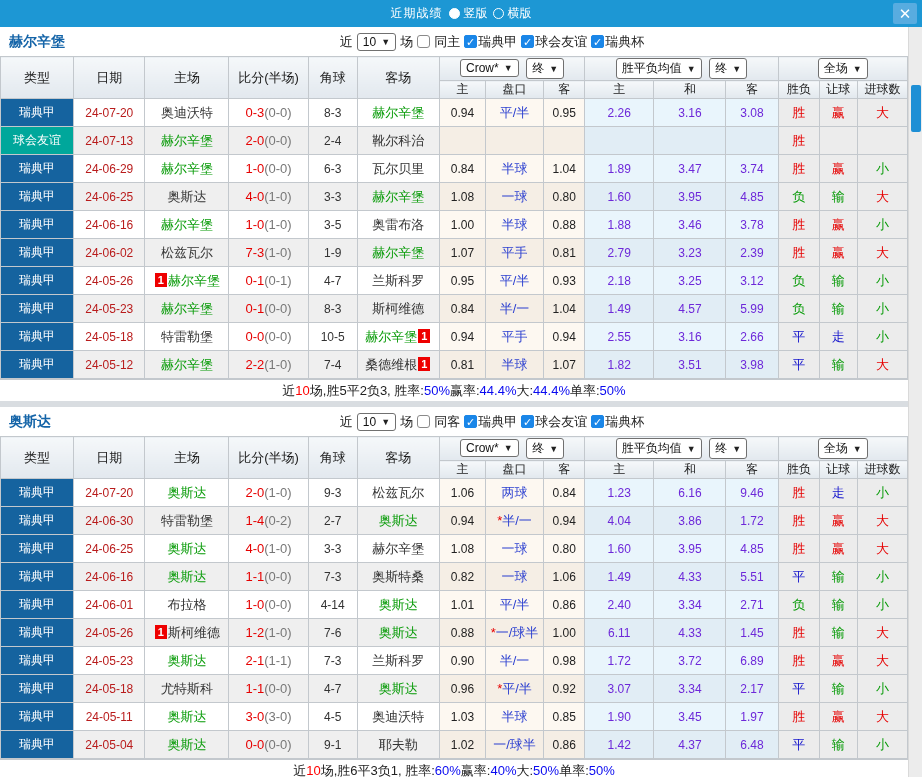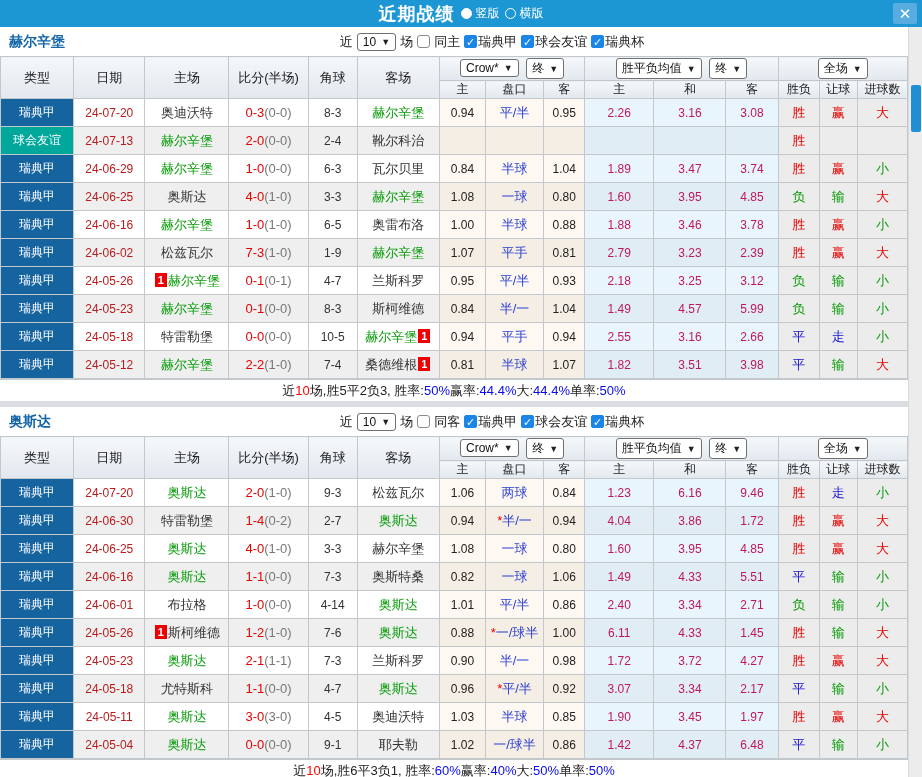--- a/index.html
+++ b/index.html
@@ -3,21 +3,21 @@
 <meta charset="utf-8">
 <style>
   * { margin:0; padding:0; box-sizing:border-box; }
   html,body { width:922px; height:777px; overflow:hidden; background:#ebebeb;
     font-family:"Liberation Sans","DejaVu Sans",sans-serif; }
   .app { position:relative; width:922px; height:777px; background:#f3f3f3; }
 
   
   .titlebar { position:relative; height:27px; background:#1d97d4; display:flex;
     align-items:center; justify-content:center; color:#fff; }
-  .titlebar .title { font-size:18px; font-weight:bold; letter-spacing:1px; }
+  .titlebar .title { font-size:12px; font-weight:normal; letter-spacing:1px; }
   .tb-radios { display:flex; align-items:center; gap:5px; margin-left:6px; }
   .tb-radio { display:flex; align-items:center; gap:4px; font-size:12px; cursor:pointer; }
   .tradio { width:11px; height:11px; border:1.5px solid #fff; border-radius:50%; display:inline-block; }
   .tradio.sel { background:#fff; }
   .close-btn { position:absolute; right:5px; top:3px; width:24px; height:21px;
     background:#58ace0; border-radius:2px; color:#fff; font-size:15px; font-weight:bold;
     display:flex; align-items:center; justify-content:center; cursor:pointer; }
 
   
   .content { position:absolute; left:0; top:27px; width:908px; }
@@ -61,21 +61,21 @@
   .score-half { color:#777; }
   td.c-corner { font-size:12px; }
   tr.odd .odds-bg { background:#fdf8f1; }
   tr.even .odds-bg { background:#f5eee5; }
   tr.odd .mean-bg { background:#e9f5fc; }
   tr.even .mean-bg { background:#e1edf5; }
   .res-bg { background:#ececec; }
   td.c-oh, td.c-oa { font-size:12px; color:#222; }
   td.c-handicap { color:#2b3fd0; font-size:13px; }
   td.c-handicap .star { color:#e60000; }
-  td.c-m1, td.c-m2, td.c-m3 { color:#be185d; font-size:12px; }
+  td.c-m1, td.c-m2, td.c-m3 { color:#6d28d9; font-size:12px; }
   .t-r { color:#e60000; }
   .t-g { color:#089b08; }
   .t-b { color:#1414cc; }
   .badge { display:inline-block; background:#ee0000; color:#fff; font-size:11px; font-weight:bold;
     line-height:14px; padding:0 3px; margin:0 1px; vertical-align:1px; }
 
   
   .summary { height:22px; background:#fff; border-top:1px solid #c3c8cd; display:flex;
     align-items:center; justify-content:center; font-size:13px; color:#222; }
   .summary .s-k { color:#222; }
@@ -265,21 +265,21 @@
     <td class="c-m3 mean-bg">4.85</td>
     <td class="c-r1 res-bg t-g">负</td>
     <td class="c-r2 res-bg t-g">输</td>
     <td class="c-r3 res-bg t-r">大</td>
   </tr>
             <tr class="odd">
     <td class="c-type type-blue">瑞典甲</td>
     <td class="c-date">24-06-16</td>
     <td class="c-home"><span class="team-focus">赫尔辛堡</span></td>
     <td class="c-score"><span class="score-main">1-0</span><span class="score-half">(1-0)</span></td>
-    <td class="c-corner">6-5</td>
+    <td class="c-corner">3-5</td>
     <td class="c-away"><span>奥雷布洛</span></td>
     <td class="c-oh odds-bg">1.00</td>
     <td class="c-handicap odds-bg">半球</td>
     <td class="c-oa odds-bg">0.88</td>
     <td class="c-m1 mean-bg">1.88</td>
     <td class="c-m2 mean-bg">3.46</td>
     <td class="c-m3 mean-bg">3.78</td>
     <td class="c-r1 res-bg t-r">胜</td>
     <td class="c-r2 res-bg t-r">赢</td>
     <td class="c-r3 res-bg t-g">小</td>
@@ -588,21 +588,21 @@
     <td class="c-date">24-05-23</td>
     <td class="c-home"><span class="team-focus">奥斯达</span></td>
     <td class="c-score"><span class="score-main">2-1</span><span class="score-half">(1-1)</span></td>
     <td class="c-corner">7-3</td>
     <td class="c-away"><span>兰斯科罗</span></td>
     <td class="c-oh odds-bg">0.90</td>
     <td class="c-handicap odds-bg">半/一</td>
     <td class="c-oa odds-bg">0.98</td>
     <td class="c-m1 mean-bg">1.72</td>
     <td class="c-m2 mean-bg">3.72</td>
-    <td class="c-m3 mean-bg">4.27</td>
+    <td class="c-m3 mean-bg">6.89</td>
     <td class="c-r1 res-bg t-r">胜</td>
     <td class="c-r2 res-bg t-r">赢</td>
     <td class="c-r3 res-bg t-r">大</td>
   </tr>
             <tr class="even">
     <td class="c-type type-blue">瑞典甲</td>
     <td class="c-date">24-05-18</td>
     <td class="c-home"><span>尤特斯科</span></td>
     <td class="c-score"><span class="score-main">1-1</span><span class="score-half">(0-0)</span></td>
     <td class="c-corner">4-7</td>

